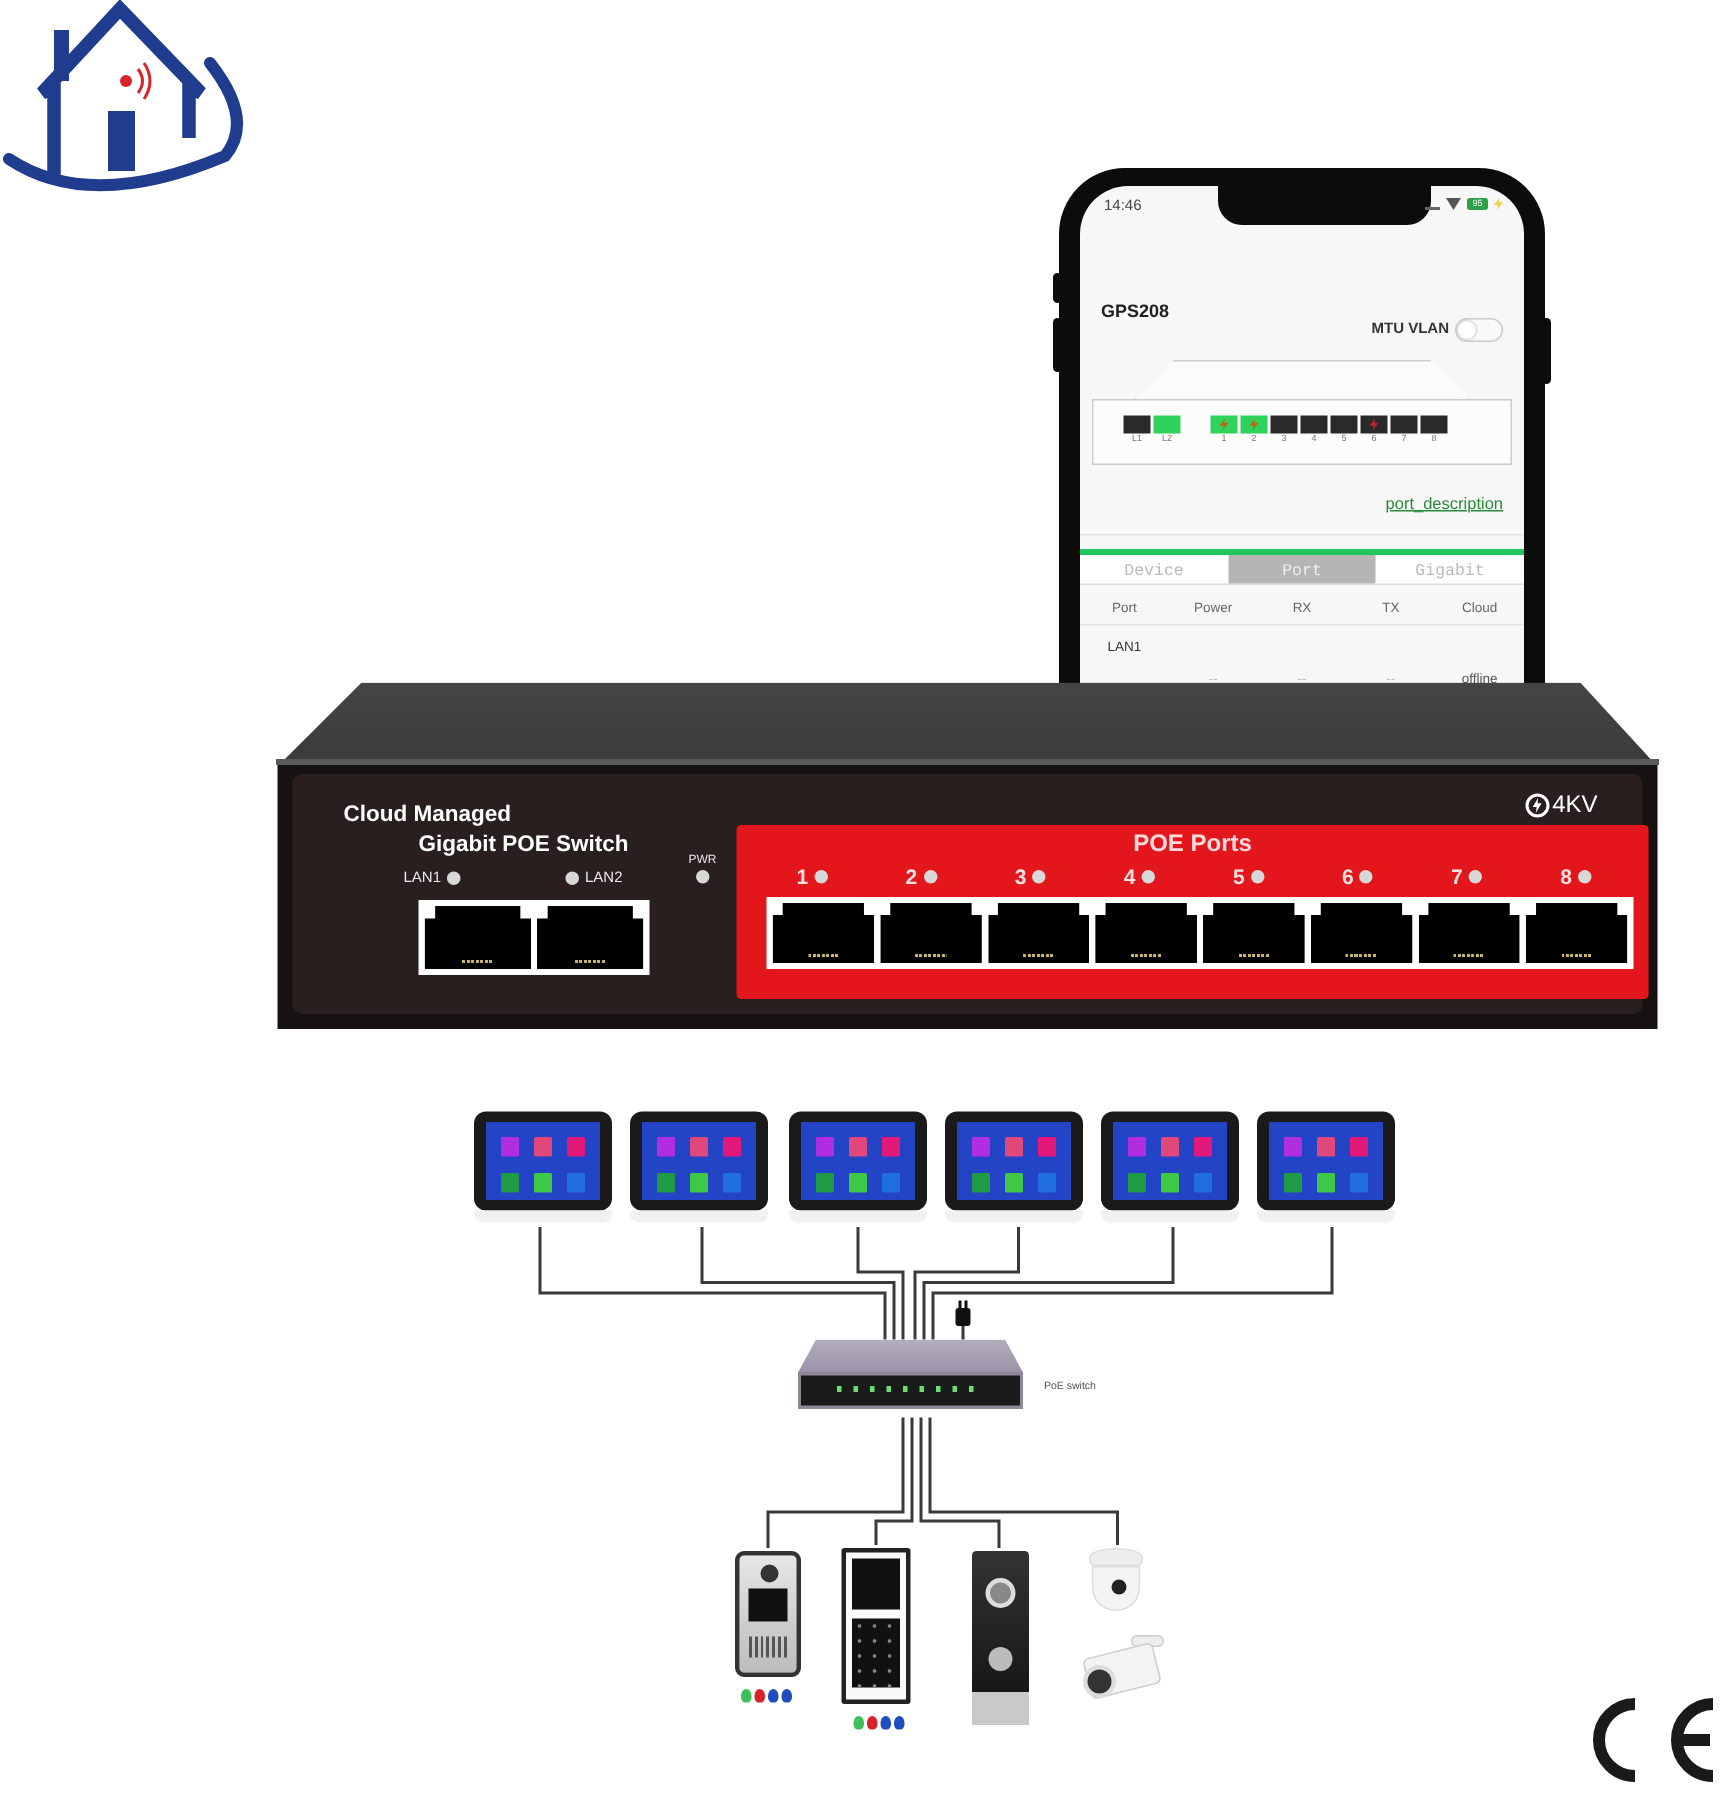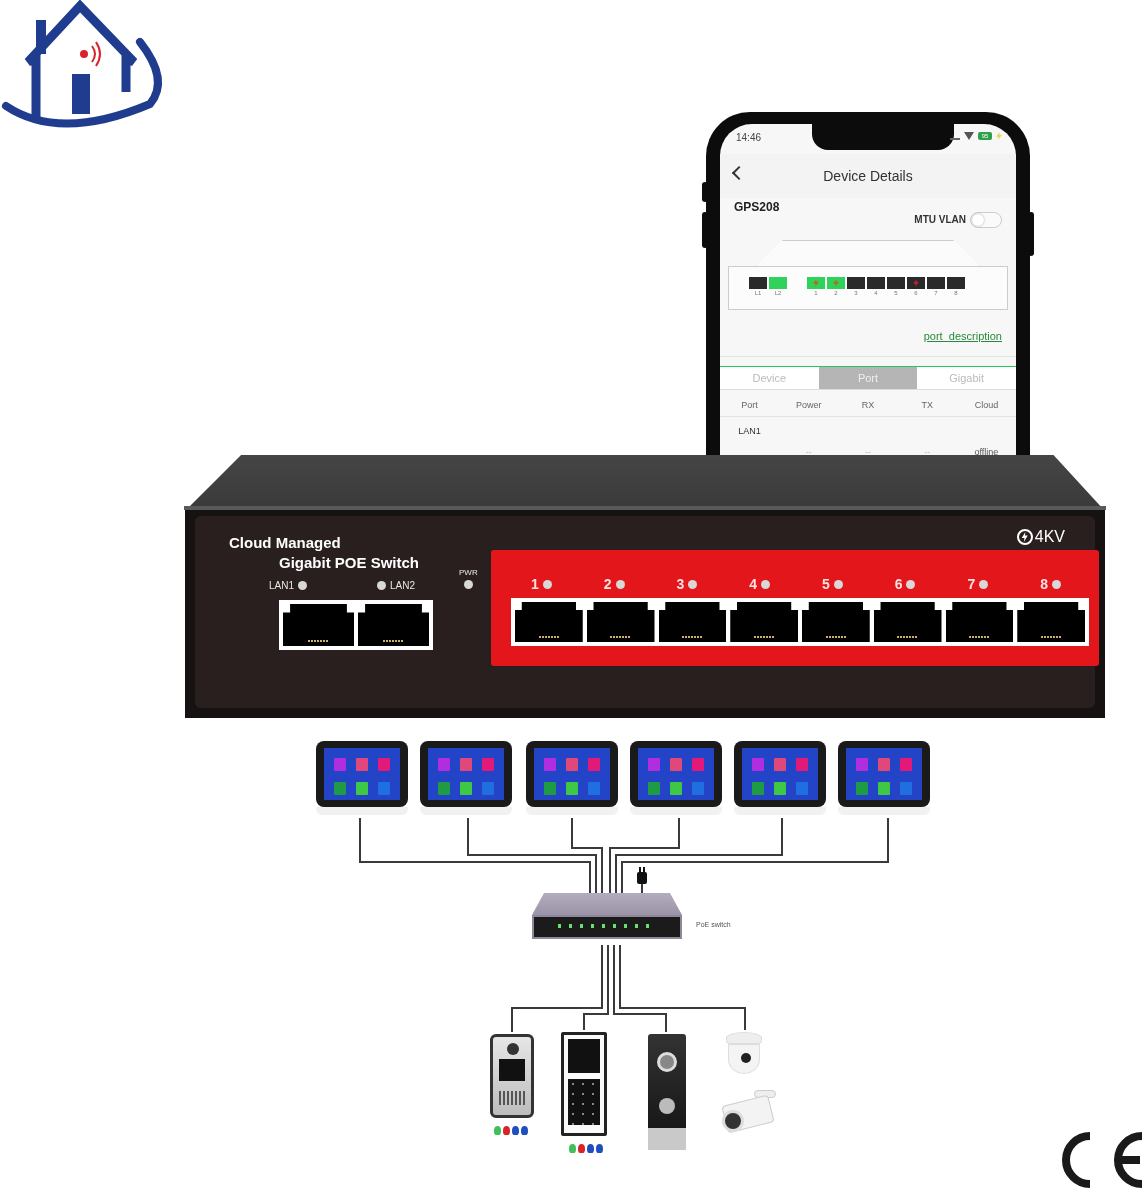--- a/index.html
+++ b/index.html
@@ -46,35 +46,35 @@
   .sd-port { width: 18px; height: 12px; background: #2a2a2a; position: relative; }
   .sd-port.on { background: #2fd25a; }
   .sd-port .bolt-mini { position: absolute; left: 6px; top: 2px; width: 6px; height: 8px;
     clip-path: polygon(60% 0,0 60%,45% 60%,35% 100%,100% 35%,55% 35%); }
   .sd-port.on .bolt-mini { background: #b86a12; }
   .sd-port.fault .bolt-mini { background: #c0212a; }
   .sd-port .lbl { position: absolute; top: 13px; left: 0; width: 18px; text-align: center; font-size: 6px; color: #777; }
   .gap { width: 16px; }
   .port-desc { position: absolute; right: 14px; top: 206px; font-size: 11px; color: #2a8a3a; text-decoration: underline; }
   .divider { position: absolute; left: 0; right: 0; height: 1px; background: #e3e3e3; }
-  .tabs { position: absolute; left: 0; right: 0; top: 242px; height: 24px; display: flex; background: #fff; border-top: 1px solid #22c55e; border-bottom: 1px solid #ddd; }
+  .tabs { position: absolute; left: 0; right: 0; top: 242px; height: 24px; display: flex; background: #fff; border-top: 4px solid #22c55e; border-bottom: 1px solid #ddd; font-family: Liberation Mono, monospace; }
   .tab { flex: 1; text-align: center; font-size: 11px; color: #bbb; line-height: 22px; }
   .tab.active { background: #b5b5b5; color: #eee; }
   .th-row { position: absolute; left: 0; right: 0; top: 276px; display: flex; font-size: 9px; color: #666; }
   .th-row span, .td-row span { flex: 1; text-align: center; }
   .td-row { position: absolute; left: 0; right: 0; top: 300px; display: flex; font-size: 9px; color: #555; align-items: center; }
   .td-port { display: flex; flex-direction: column; align-items: center; line-height: 14px; }
   .td-port .note { color: #999; font-size: 8px; margin-top: 28px; }
   .dash { color: #bbb; }
 
   
   .sw-top { position: absolute; left: 186px; top: 455px; width: 918px; height: 55px;
     background: linear-gradient(#454545, #3a3a3a); clip-path: polygon(6% 0, 94.5% 0, 100% 100%, 0 100%); }
   .sw-edge { position: absolute; left: 184px; top: 506px; width: 922px; height: 4px; background: #5a5a5a; }
-  .sw-front { position: absolute; left: 185px; top: 510px; width: 920px; height: 208px; background: #161212; }
+  .sw-front { position: absolute; left: 185px; top: 510px; width: 920px; height: 176px; background: #161212; }
   .sw-face { position: absolute; left: 10px; top: 6px; right: 10px; bottom: 10px; background: #2a1f1f; border-radius: 6px; }
   .sw-title1 { position: absolute; left: 34px; top: 18px; color: #fff; font-weight: bold; font-size: 15px; }
   .sw-title2 { position: absolute; left: 84px; top: 38px; color: #fff; font-weight: bold; font-size: 15px; }
   .lan-lbl { position: absolute; color: #e8e8e8; font-size: 10px; display: flex; align-items: center; gap: 4px; }
   .led { width: 9px; height: 9px; border-radius: 50%; background: #d8d8d8; display: inline-block; }
   .pwr { position: absolute; left: 264px; top: 52px; color: #e8e8e8; font-size: 8px; text-align: center; }
   .pwr .led { display: block; margin: 3px auto 0; }
   .lan-block { position: absolute; left: 84px; top: 84px; width: 154px; height: 50px; background: #fff; padding: 4px; display: flex; gap: 4px; }
   .rj45 { flex: 1; background: #000; position: relative;
     clip-path: polygon(0 20%, 10% 20%, 10% 0, 90% 0, 90% 20%, 100% 20%, 100% 100%, 0 100%); }
@@ -162,24 +162,20 @@
   <div class="phone-btn" style="right:-4px; top:100px; height:44px;"></div>
   <div class="screen">
     <div class="status-time">14:46</div>
     <div class="notch"></div>
     <div class="status-icons">
       <span class="sig"></span>
       <span class="wifi"></span>
       <span class="batt">95</span>
       <span class="bolt"></span>
     </div>
-    <div class="nav-row">
-      <span class="back-icon"></span>
-      <div class="nav-title">Device Details</div>
-    </div>
     <div class="device-name">GPS208</div>
     <div class="mtu-label">MTU VLAN</div>
     <div class="toggle"></div>
 
     <div class="switch-diagram">
       <div class="sd-top"></div>
       <div class="sd-front">
         <div class="sd-ports">
           <div class="sd-port">
               <span class="lbl">L1</span>
@@ -273,20 +269,21 @@
       <div class="rj45"></div>
       <div class="rj45"></div>
     </div>
 
     <div class="kv">
       <span class="kv-icon"></span>
       <span>4KV</span>
     </div>
 
     <div class="poe-panel">
+      <div class="poe-title">POE Ports</div>
       <div class="poe-leds">
         <span class="poe-led-lbl">
             <span>1</span>
             <i class="led"></i>
           </span>
         <span class="poe-led-lbl">
             <span>2</span>
             <i class="led"></i>
           </span>
         <span class="poe-led-lbl">

